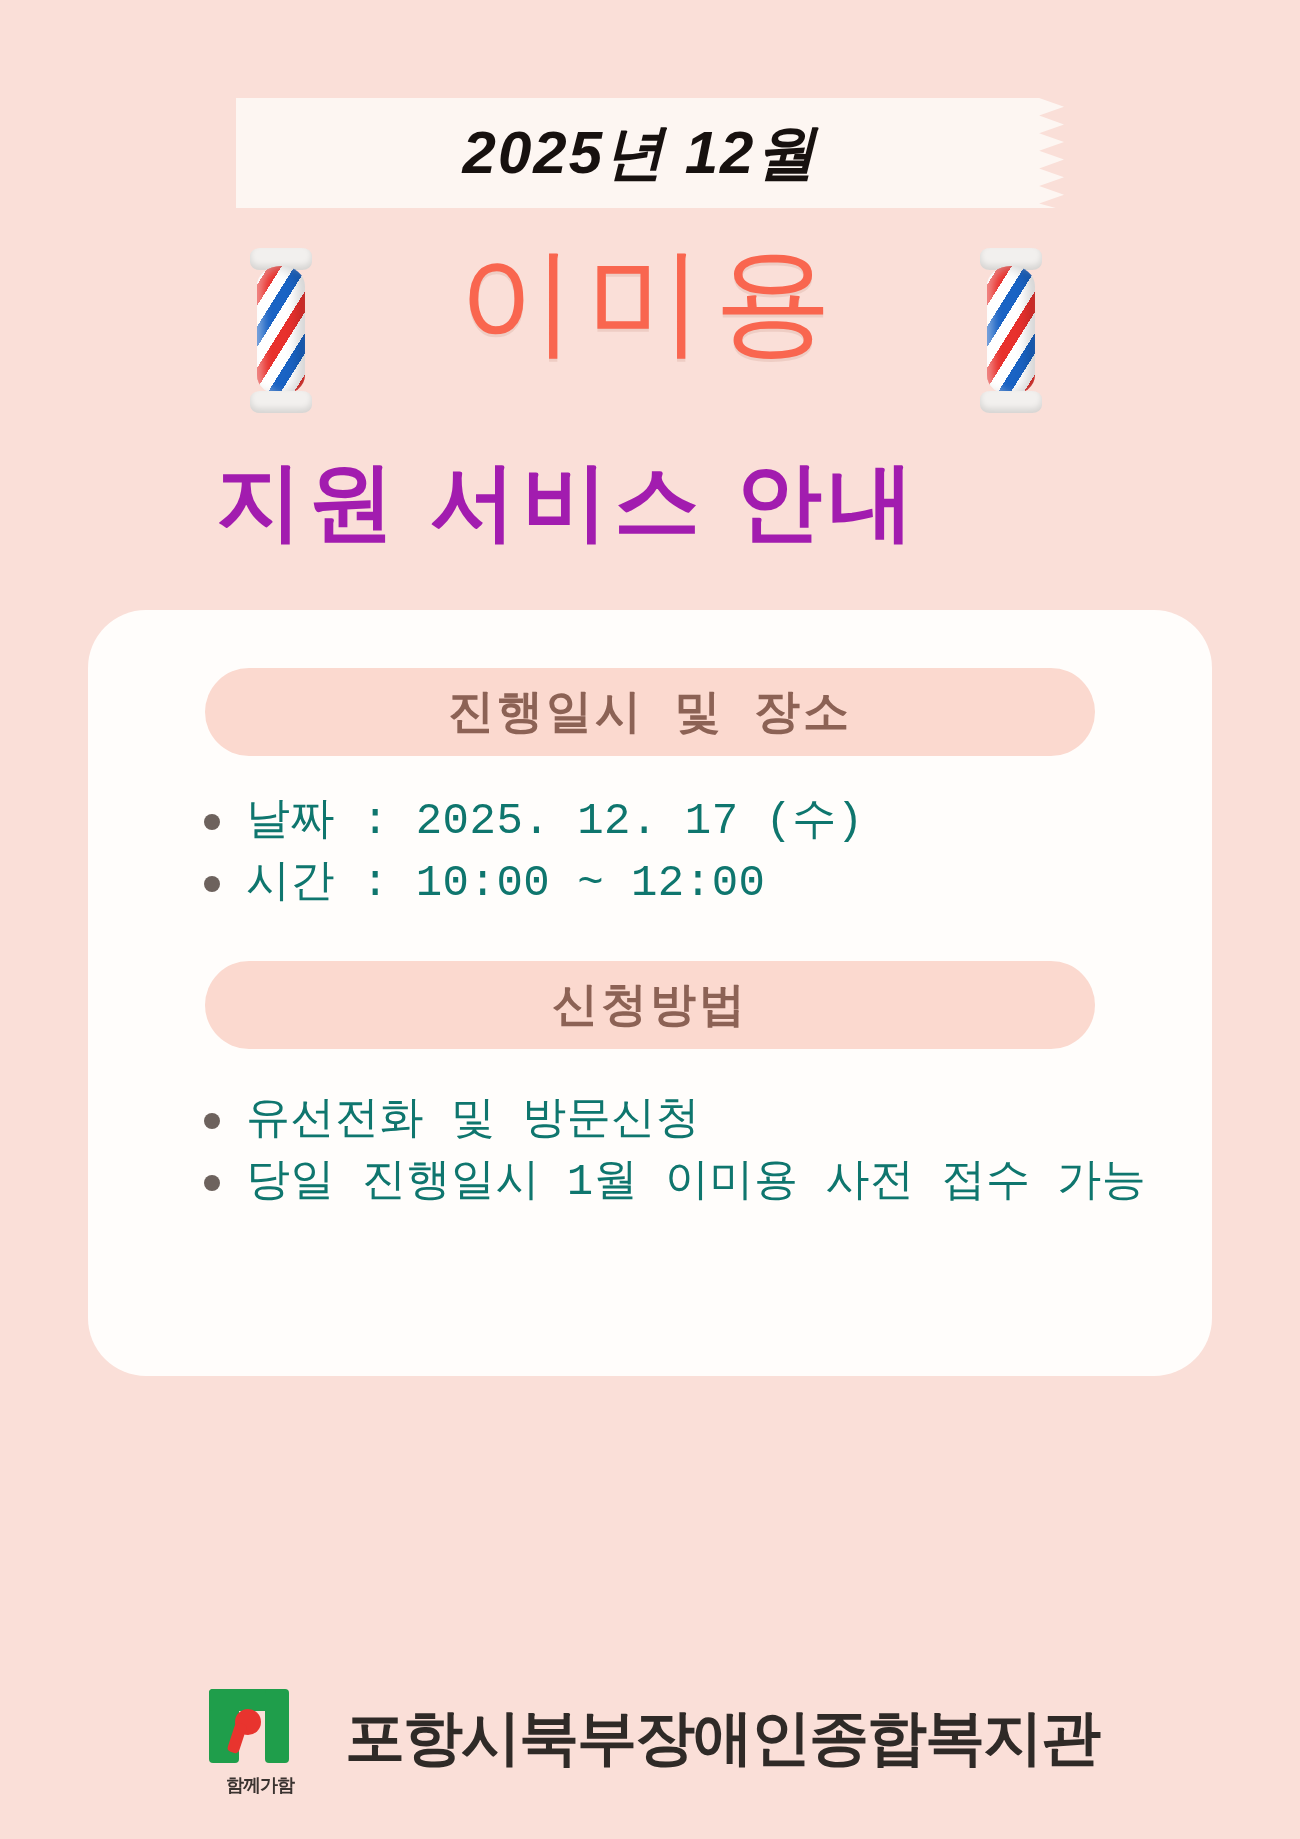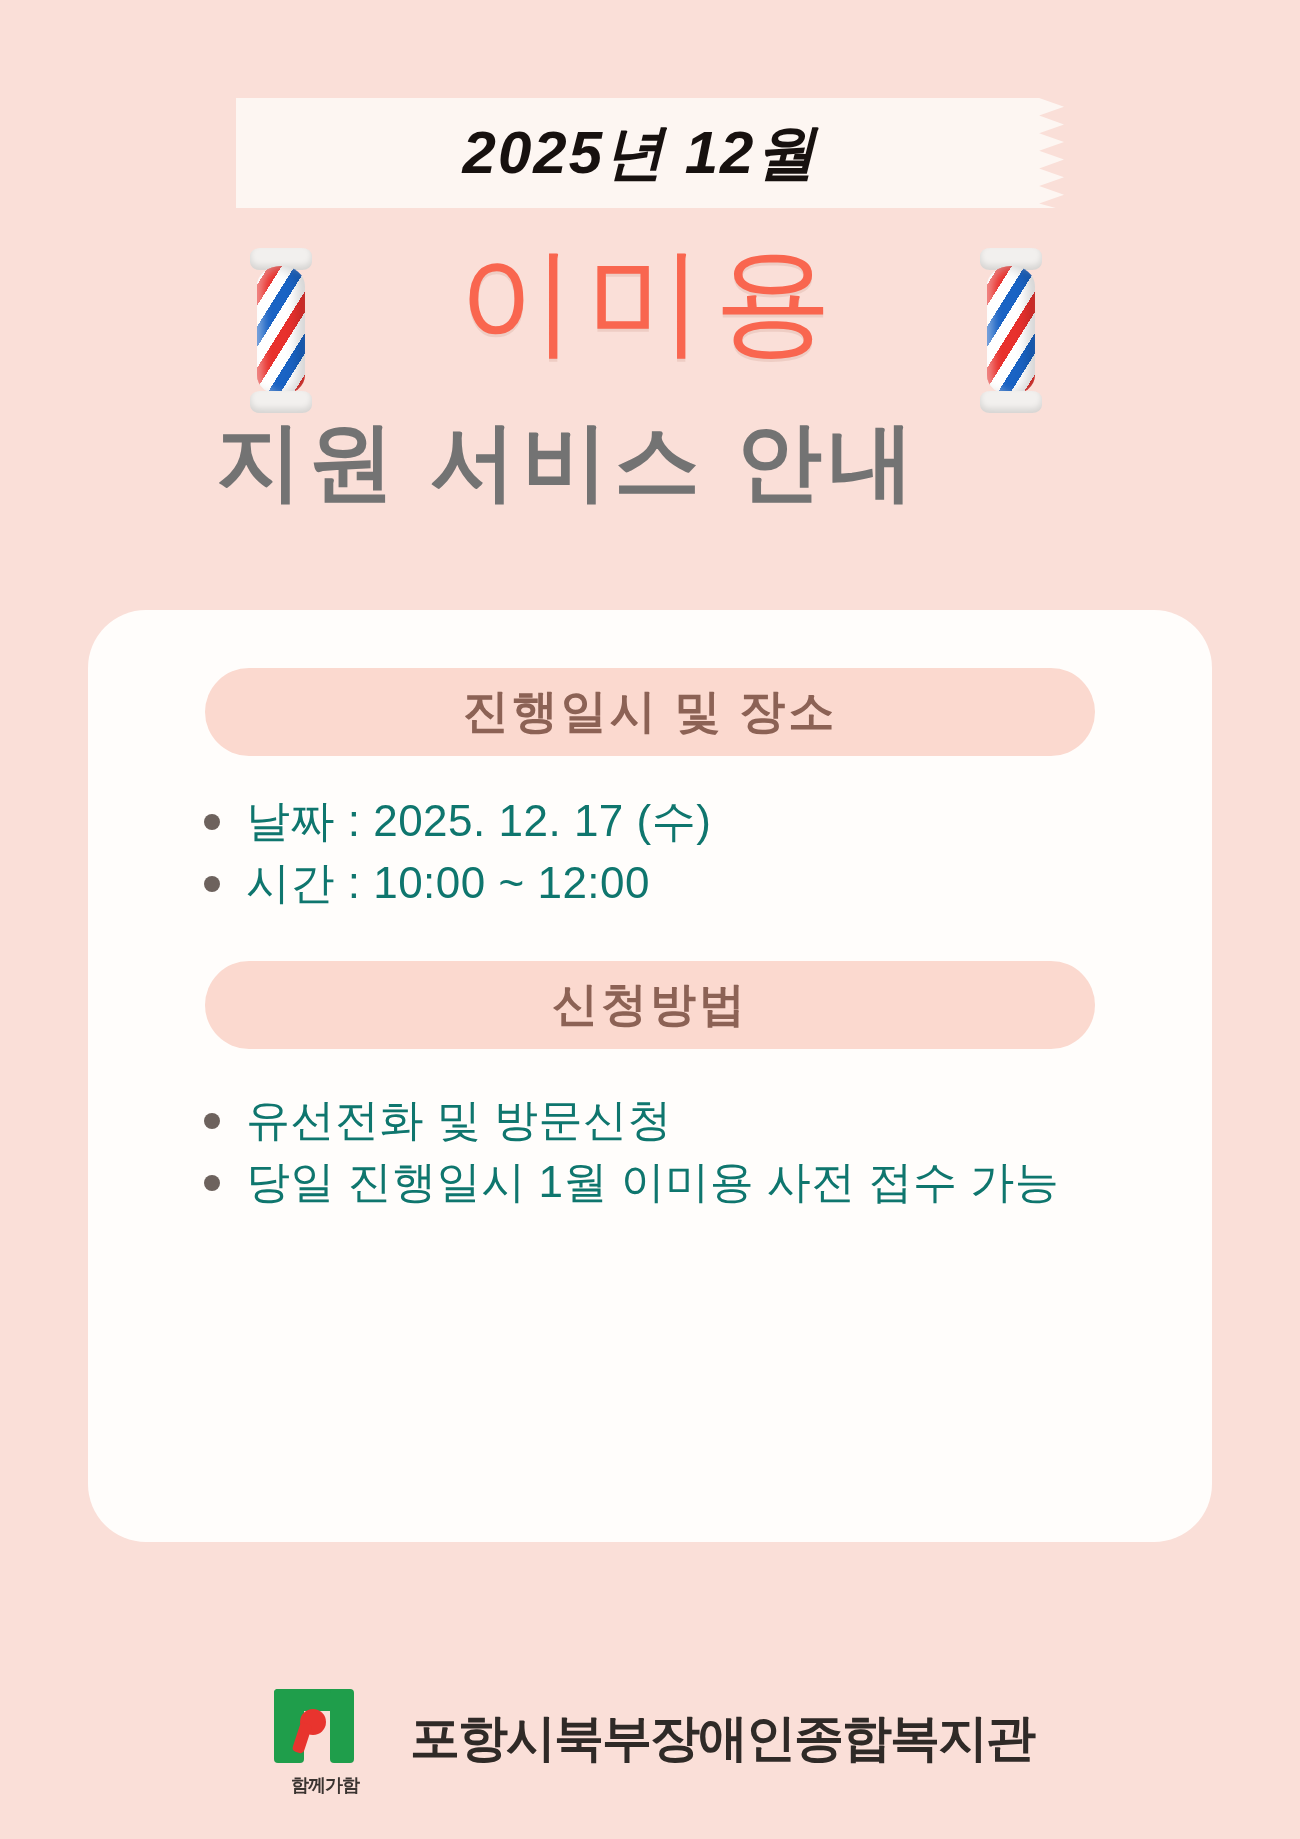--- a/index.html
+++ b/index.html
@@ -66,27 +66,27 @@
     text-align: center;
     font-size: 118px;
     font-weight: normal;
     color: #f9664f;
     letter-spacing: 10px;
     line-height: 1.05;
     text-shadow: 0 3px 0 rgba(160,80,60,0.12);
   }
   .title-sub {
     position: absolute;
-    top: 404px;
+    top: 444px;
     left: 0;
     width: 1136px;
     text-align: center;
     font-size: 86px;
     font-weight: bold;
-    color: #737373;
+    color: #a21caf;
     letter-spacing: 6px;
   }
 
   
   .pole {
     position: absolute;
     width: 66px;
     height: 165px;
     top: 248px;
   }
@@ -122,24 +122,25 @@
     box-shadow: inset -8px 0 12px rgba(0,0,0,0.17), inset 6px 0 10px rgba(255,255,255,0.45);
     overflow: hidden;
   }
 
   
   .card {
     position: absolute;
     top: 610px;
     left: 88px;
     width: 1124px;
-    height: 932px;
+    height: 766px;
     background: #fffdfb;
     border-radius: 58px;
     box-sizing: border-box;
+    font-family: Liberation Mono, monospace;
   }
 
   .pill {
     margin: 0 auto;
     width: 890px;
     height: 88px;
     background: #fbd9cf;
     border-radius: 46px;
     display: flex;
     align-items: center;
@@ -253,21 +254,21 @@
     position: absolute;
     left: 0; bottom: 0;
     width: 118px;
     text-align: center;
     font-size: 18px;
     font-weight: bold;
     color: #3a3330;
     letter-spacing: -1px;
   }
   .footer-name {
-    font-size: 50px;
+    font-size: 60px;
     font-weight: bold;
     color: #2f2a27;
     letter-spacing: -2px;
   }
 </style>
 </head>
 <body>
 
 <div class="poster">
 

